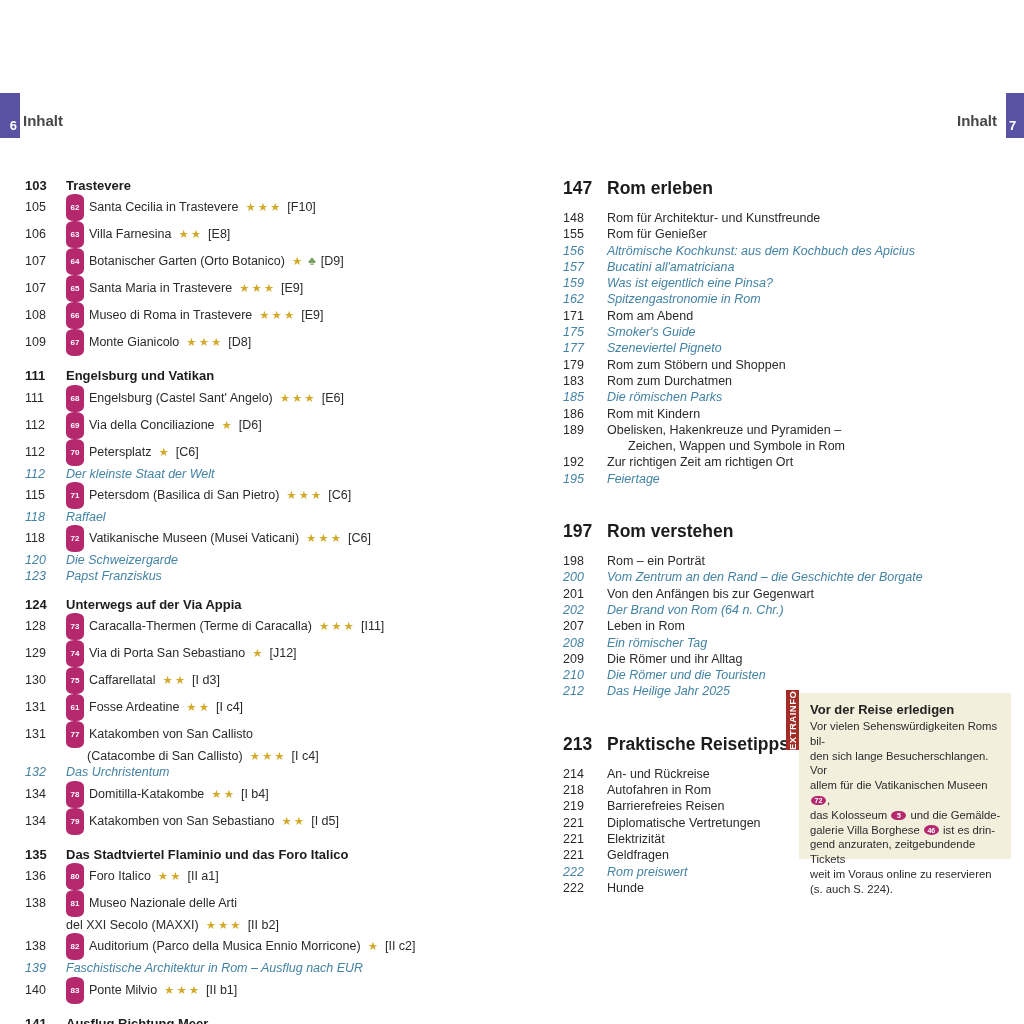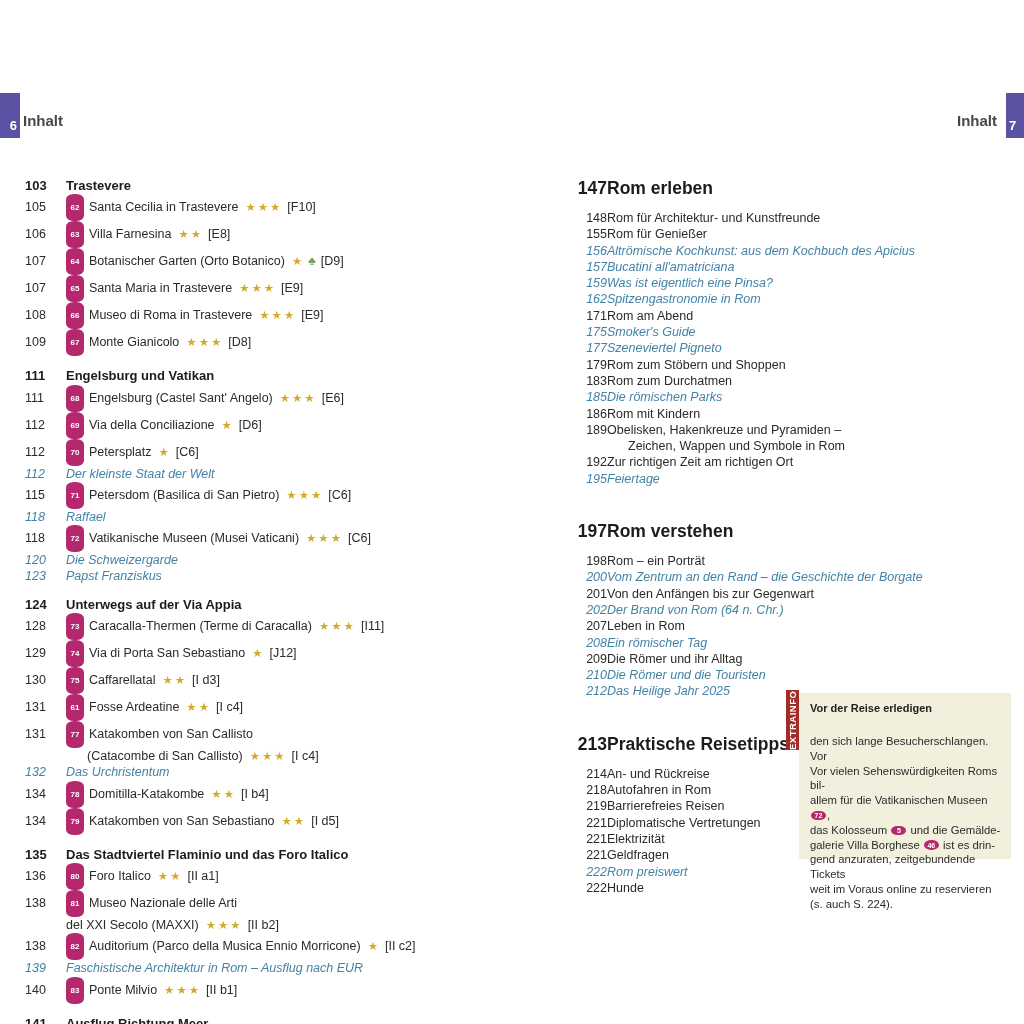--- a/index.html
+++ b/index.html
@@ -17,21 +17,21 @@
   .hlabel.right{right:27px;}
   
   .col{position:absolute; top:178px;}
   #leftcol{left:25px; width:505px;}
   #rightcol{left:563px; width:450px;}
   .section{margin:0 0 0 0;}
   .section + .section{margin-top:12px;}
   #rightcol .section + .section{margin-top:34px;}
   .row{display:flex; align-items:baseline; line-height:16.3px; font-size:12.5px;}
   .pnum{flex:0 0 41px; font-weight:normal; color:#2a2a2a;}
-  #rightcol .pnum{flex:0 0 44px;text-align:right;}
+  #rightcol .pnum{flex:0 0 44px;}
   .content{flex:1; white-space:nowrap;}
   .row.head .pnum, .row.head .stitle{font-weight:bold; color:#1c1c1c; font-size:13px;}
   #rightcol .row.head{line-height:20px; margin-bottom:12px;}
   #rightcol .row.head .pnum, #rightcol .row.head .stitle{font-size:17.5px;}
   .row.italic .pnum, .row.italic .etext{font-style:italic; color:var(--teal);}
   .badge{display:inline-flex; align-items:center; justify-content:center;
          min-width:16px; height:27px; padding:0 1px; border-radius:8px/5.5px;
          background:var(--magenta); color:#fff; font-size:8px; font-weight:bold;
          margin-right:5px; vertical-align:1px; line-height:11px;}
   .stars{color:var(--gold); font-size:11.5px; letter-spacing:2px; margin-left:7px;}
@@ -39,21 +39,21 @@
   .park{color:var(--green); font-size:11.5px; margin-left:4px;}
   .content.indent-text{padding-left:21px;}
   
   .extrabox{position:absolute; left:799px; top:693px; width:212px; height:166px;
             background:var(--cream);}
   .extratab{position:absolute; left:-13px; top:-3px; width:13px; height:60px;
             background:var(--red); color:#fff; font-size:9.5px; font-weight:bold;
             writing-mode:vertical-rl; transform:rotate(180deg);
             display:flex; align-items:center; justify-content:center; letter-spacing:0.5px;}
   .extrainner{padding:9px 10px 8px 11px;}
-  .extratitle{font-weight:bold; font-size:11px; color:#222; margin-bottom:20px;}
+  .extratitle{font-weight:bold; font-size:13px; color:#222; margin-bottom:2px;}
   .extrabody{font-size:11.3px; line-height:14.8px; color:#2b2b2b;}
   .extrabody .badge{min-width:13px; height:9.5px; font-size:7px; margin:0 1px; vertical-align:1px;}
 </style>
 </head>
 <body>
 
 <div class="sheet">
   <div class="htab left">
     <span>6</span>
   </div>
@@ -382,22 +382,22 @@
           <span class="content"><span class="etext">Hunde</span></span>
         </div>
       </div>
     </div>
 
   <div class="extrabox">
     <div class="extratab">EXTRAINFO</div>
     <div class="extrainner">
       <div class="extratitle">Vor der Reise erledigen</div>
       <div id="extrabody" class="extrabody">
+          <div class="extraline"><span>Vor vielen Sehenswürdigkeiten Roms bil-</span></div>
           <div class="extraline"><span>den sich lange Besucherschlangen. Vor</span></div>
-          <div class="extraline"><span>Vor vielen Sehenswürdigkeiten Roms bil-</span></div>
           <div class="extraline"><span>allem für die Vatikanischen Museen </span><span class="badge">72</span><span>,</span></div>
           <div class="extraline"><span>das Kolosseum </span><span class="badge">5</span><span> und die Gemälde-</span></div>
           <div class="extraline"><span>galerie Villa Borghese </span><span class="badge">46</span><span> ist es drin-</span></div>
           <div class="extraline"><span>gend anzuraten, zeitgebundende Tickets</span></div>
           <div class="extraline"><span>weit im Voraus online zu reservieren</span></div>
           <div class="extraline"><span>(s. auch S. 224).</span></div>
         </div>
     </div>
   </div>
 </div>

